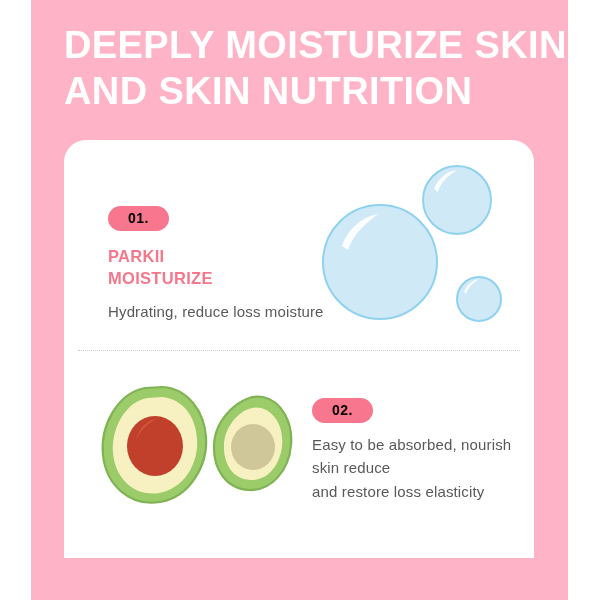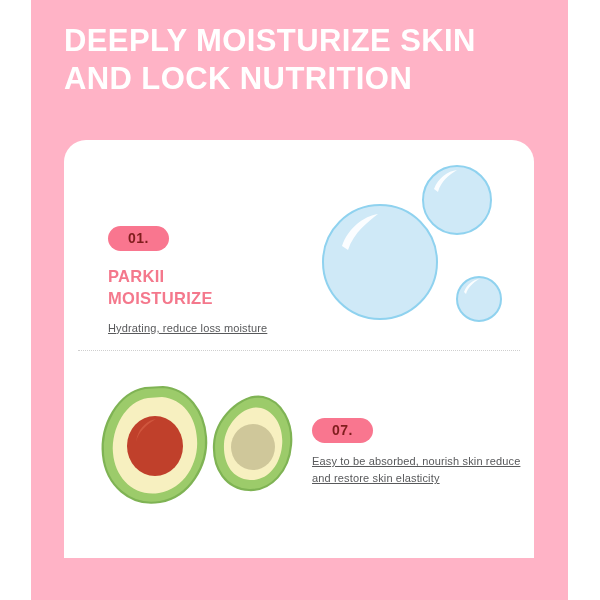--- a/index.html
+++ b/index.html
@@ -28,21 +28,21 @@
     height: 600px;
     background: #ffb3c6;
   }
   
   .headline {
     position: absolute;
     left: 64px;
     top: 22px;
     width: 470px;
     color: #ffffff;
-    font-size: 31px;
+    font-size: 38px;
     line-height: 1.22;
     font-weight: 700;
     letter-spacing: 0.4px;
     font-family: "Liberation Sans", sans-serif;
   }
   .headline .ln {
     display: block;
     white-space: nowrap;
   }
   
@@ -67,48 +67,46 @@
     width: 230px;
   }
   .sec2-text {
     left: 248px;
     top: 258px;
     width: 215px;
   }
   .badge {
     display: inline-block;
     background: #f9768f;
-    color: #7f1d1d;
+    color: #000000;
     font-size: 14px;
     font-weight: 700;
     letter-spacing: 0.5px;
     padding: 5px 20px 6px 20px;
     border-radius: 14px;
     line-height: 1;
-    margin-top: 20px;
   }
   .ing-name {
     margin-top: 14px;
     color: #f4788c;
     font-size: 16.5px;
     font-weight: 700;
     line-height: 1.36;
     letter-spacing: 0.3px;
   }
   .ing-name .ln {
     display: block;
     white-space: nowrap;
   }
   .ing-desc {
     margin-top: 10px;
     color: #58595b;
-    font-size: 11px;
+    font-size: 15px;
     line-height: 1.55;
     letter-spacing: 0.15px;
-    text-decoration: underline;
   }
   .ing-desc .ln {
     display: block;
   }
   
   .divider {
     position: absolute;
     left: 14px;
     top: 210px;
     width: 442px;
@@ -134,21 +132,21 @@
 </style>
 </head>
 <body>
 
 <div id="stage">
 
   <div class="pink-panel"></div>
 
   <div class="headline">
     <span class="ln">DEEPLY MOISTURIZE SKIN</span>
-    <span class="ln">AND LOCK NUTRITION</span>
+    <span class="ln">AND SKIN NUTRITION</span>
   </div>
 
   <div class="card">
 
     <div class="bubbles">
       <svg width="210" height="175" viewBox="0 0 210 175" xmlns="http://www.w3.org/2000/svg">
         <g>
           <circle cx="68" cy="108" r="57" fill="#cfe9f7" stroke="#8fd2ef" stroke-width="2"></circle>
           <path d="M30 92 C36 74, 52 62, 66 60 C56 68, 42 78, 36 96 Z" fill="#ffffff" opacity="0.9"></path>
         </g>
@@ -186,21 +184,21 @@
         </g>
         <g>
           <path d="M163 12 C182 16, 193 38, 191 60 C189 86, 171 106, 149 105 C126 104, 113 84, 114 60 C115 34, 141 8, 163 12 Z" fill="#9ccb6a" stroke="#7fb354" stroke-width="2.2" stroke-linejoin="round"></path>
           <path d="M161 23 C176 27, 184 44, 182 61 C180 81, 167 96, 150 95 C132 94, 123 78, 124 59 C125 39, 144 19, 161 23 Z" fill="#f7f0c0"></path>
           <ellipse cx="153" cy="62" rx="22" ry="23" fill="#cfc79a"></ellipse>
         </g>
       </svg>
     </div>
 
     <div class="section sec2-text">
-      <span class="badge">07.</span>
+      <span class="badge">02.</span>
       <div class="ing-desc">
         <span class="ln">Easy to be absorbed, nourish skin reduce</span>
-        <span class="ln">and restore skin elasticity</span>
+        <span class="ln">and restore loss elasticity</span>
       </div>
     </div>
 
   </div>
 </div>
 
 </body></html>

